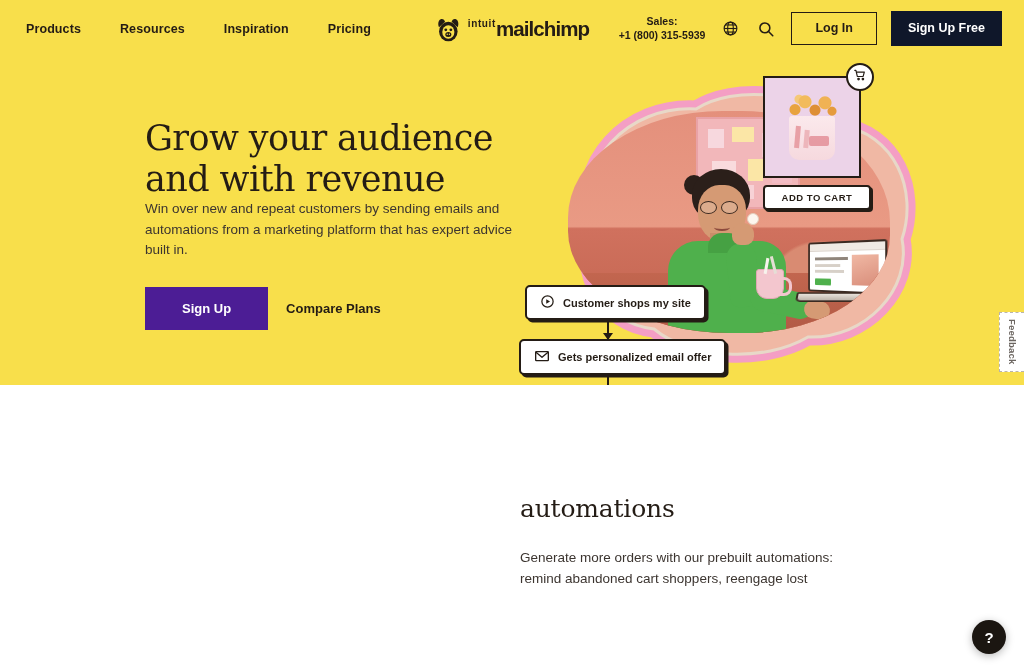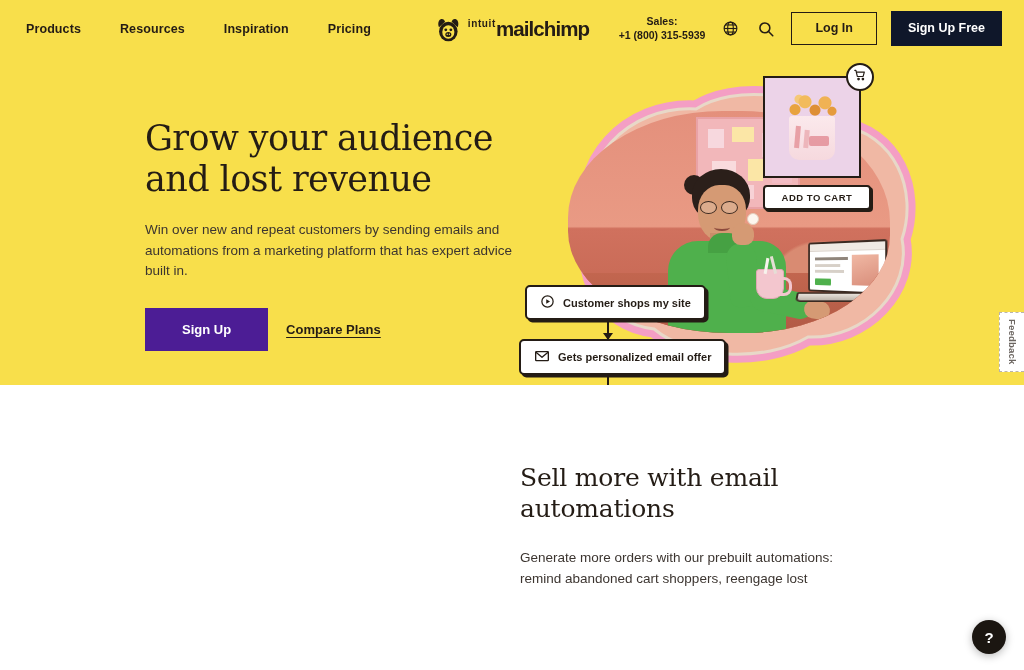--- a/index.html
+++ b/index.html
@@ -136,21 +136,20 @@
   .hero-title {
     font-family: "DejaVu Serif", "Liberation Serif", serif;
     font-size: 35px;
     line-height: 1.16;
     letter-spacing: -.6px;
     color: #241c15;
     font-weight: normal;
   }
 
   .hero-sub {
-    margin-top: 21px;
     font-size: 13.5px;
     line-height: 1.52;
     color: #3c3530;
     max-width: 368px;
   }
 
   .hero-cta {
     margin-top: 26px;
     display: flex;
     align-items: center;
@@ -165,21 +164,20 @@
     font-weight: bold;
     padding: 14px 37px;
     cursor: pointer;
     font-family: inherit;
   }
 
   .link-compare {
     font-size: 13px;
     font-weight: bold;
     color: #241c15;
-    text-decoration: underline;
     text-underline-offset: 3px;
     cursor: pointer;
   }
 
   
   .hero-art {
     position: absolute;
     left: 520px;
     top: 10px;
     width: 500px;
@@ -535,21 +533,21 @@
       <button class="btn-login">Log In</button>
       <button class="btn-signup-free">Sign Up Free</button>
     </div>
   </header>
 
   <section class="hero">
 
     <div class="hero-copy">
       <h1 class="hero-title">
         <span>Grow your audience</span><br>
-        <span>and lost revenue</span>
+        <span>and with revenue</span>
       </h1>
       <p class="hero-sub">Win over new and repeat customers by sending emails and automations from a marketing platform that has expert advice built in.</p>
       <div class="hero-cta">
         <button class="btn-signup">Sign Up</button>
         <a class="link-compare">Compare Plans</a>
       </div>
     </div>
 
     <div class="hero-art">
 
@@ -658,21 +656,21 @@
 
     </div>
   </section>
 
   <section class="section-white">
 
     <div class="feature-row">
       <div class="feature-media"></div>
       <div class="feature-copy">
         <h3 class="feature-title">
-          <span>Sell more with email</span><br>
+          <br>
           <span>automations</span>
         </h3>
         <p class="feature-body">Generate more orders with our prebuilt automations: remind abandoned cart shoppers, reengage lost</p>
       </div>
     </div>
   </section>
 
   <div class="feedback-tab">
     <span>Feedback</span>
   </div>

